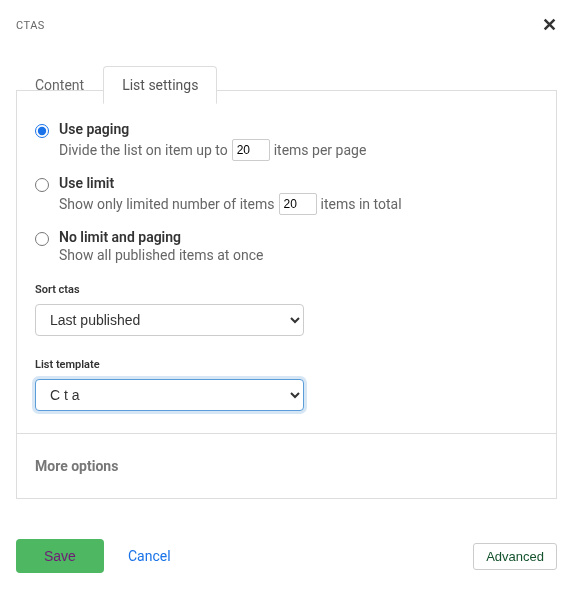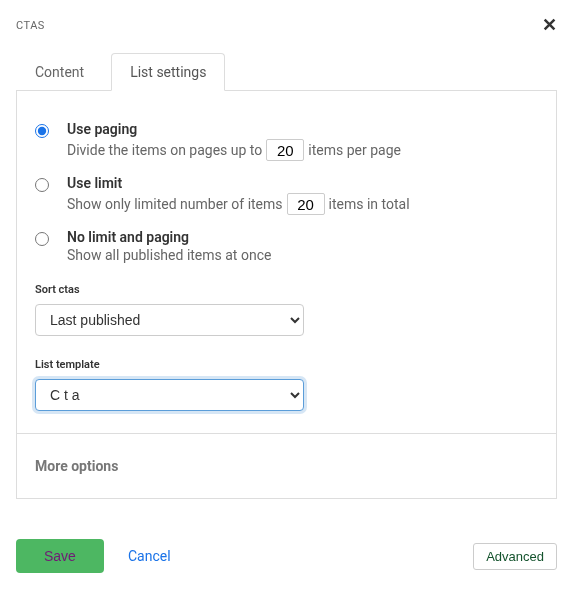--- a/index.html
+++ b/index.html
@@ -1,15 +1,15 @@
 <!DOCTYPE html>
 <html><head>
 <meta charset="utf-8">
 <style>
-* { box-sizing: border-box; margin: 0; padding: 0; gap: 8px; }
+* { box-sizing: border-box; margin: 0; padding: 0; }
 body {
   font-family: -apple-system, BlinkMacSystemFont, "Segoe UI", Roboto, Arial, sans-serif;
   font-size: 14px;
   color: #333;
   background: #fff;
   width: 573px;
   height: 604px;
   position: relative;
   padding: 16px;
 }
@@ -34,21 +34,21 @@
 .tabs {
   display: flex;
   border-bottom: 1px solid #ddd;
 }
 .tab {
   padding: 10px 18px;
   color: #666;
   cursor: pointer;
   border: 1px solid transparent;
   position: relative;
-  top: 1px;
+  top: 14px;
   font-size: 14px;
 }
 .tab.active {
   border: 1px solid #ddd;
   border-bottom: 1px solid #fff;
   border-radius: 4px 4px 0 0;
   color: #555;
   background: #fff;
 }
 .panel {
@@ -85,22 +85,22 @@
   align-items: center;
   flex-wrap: wrap;
   gap: 4px;
 }
 .inline-input {
   width: 38px;
   height: 22px;
   border: 1px solid #ccc;
   border-radius: 2px;
   padding: 2px 4px;
-  font-size: 15px;
-  text-align: center;
+  font-size: 12px;
+  text-align: left;
 }
 .field-label {
   font-weight: 600;
   color: #333;
   margin-bottom: 8px;
   font-size: 11px;
 }
 .select-wrap {
   margin-bottom: 22px;
 }
@@ -180,21 +180,21 @@
 
 <div class="panel">
 
   <div class="radio-group">
 
     <label class="radio-item">
       <input type="radio" name="paging" checked="" style="">
       <div class="radio-content">
         <div class="radio-label">Use paging</div>
         <div class="radio-desc">
-          <span>Divide the items on pages up to</span>
+          <span>Divide the list on item up to</span>
           <input class="inline-input" type="text" value="20" style="">
           <span>items per page</span>
         </div>
       </div>
     </label>
 
     <label class="radio-item">
       <input type="radio" name="paging" style="">
       <div class="radio-content">
         <div class="radio-label">Use limit</div>

